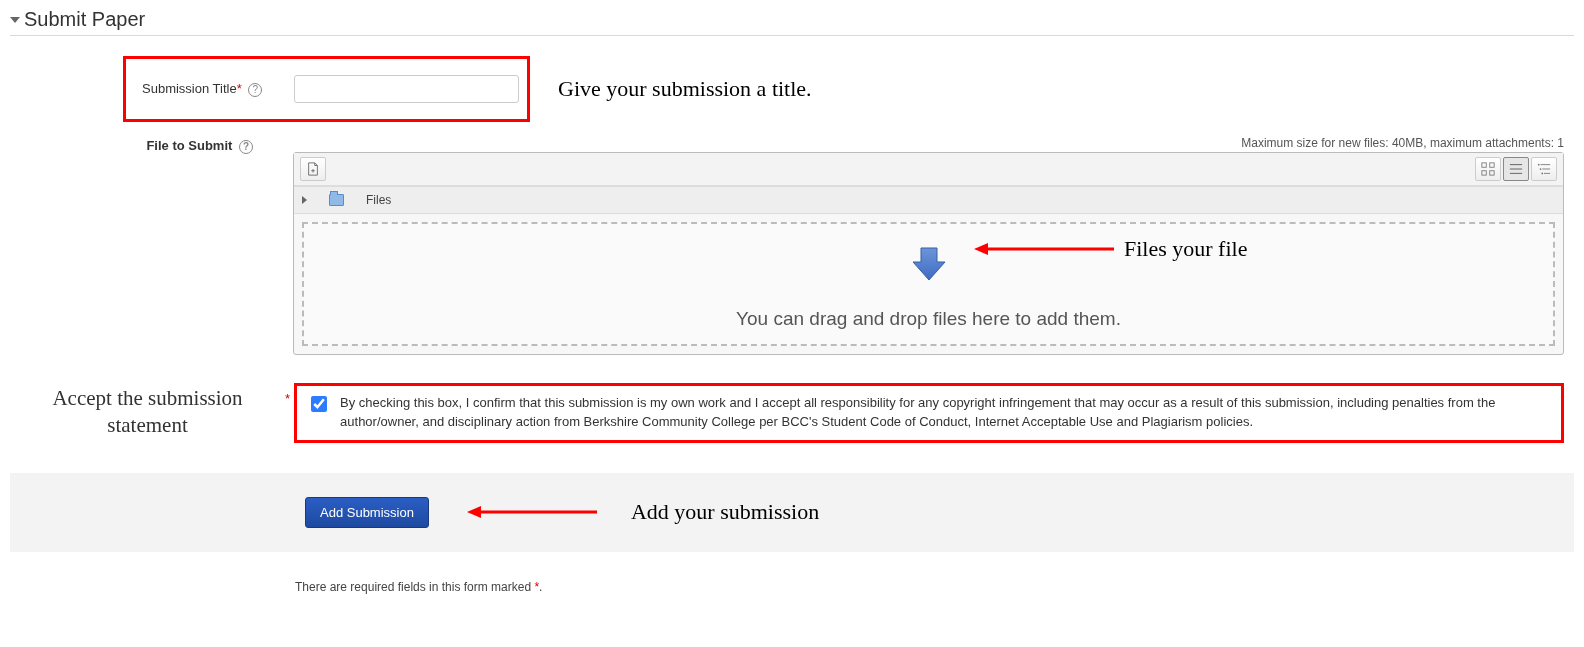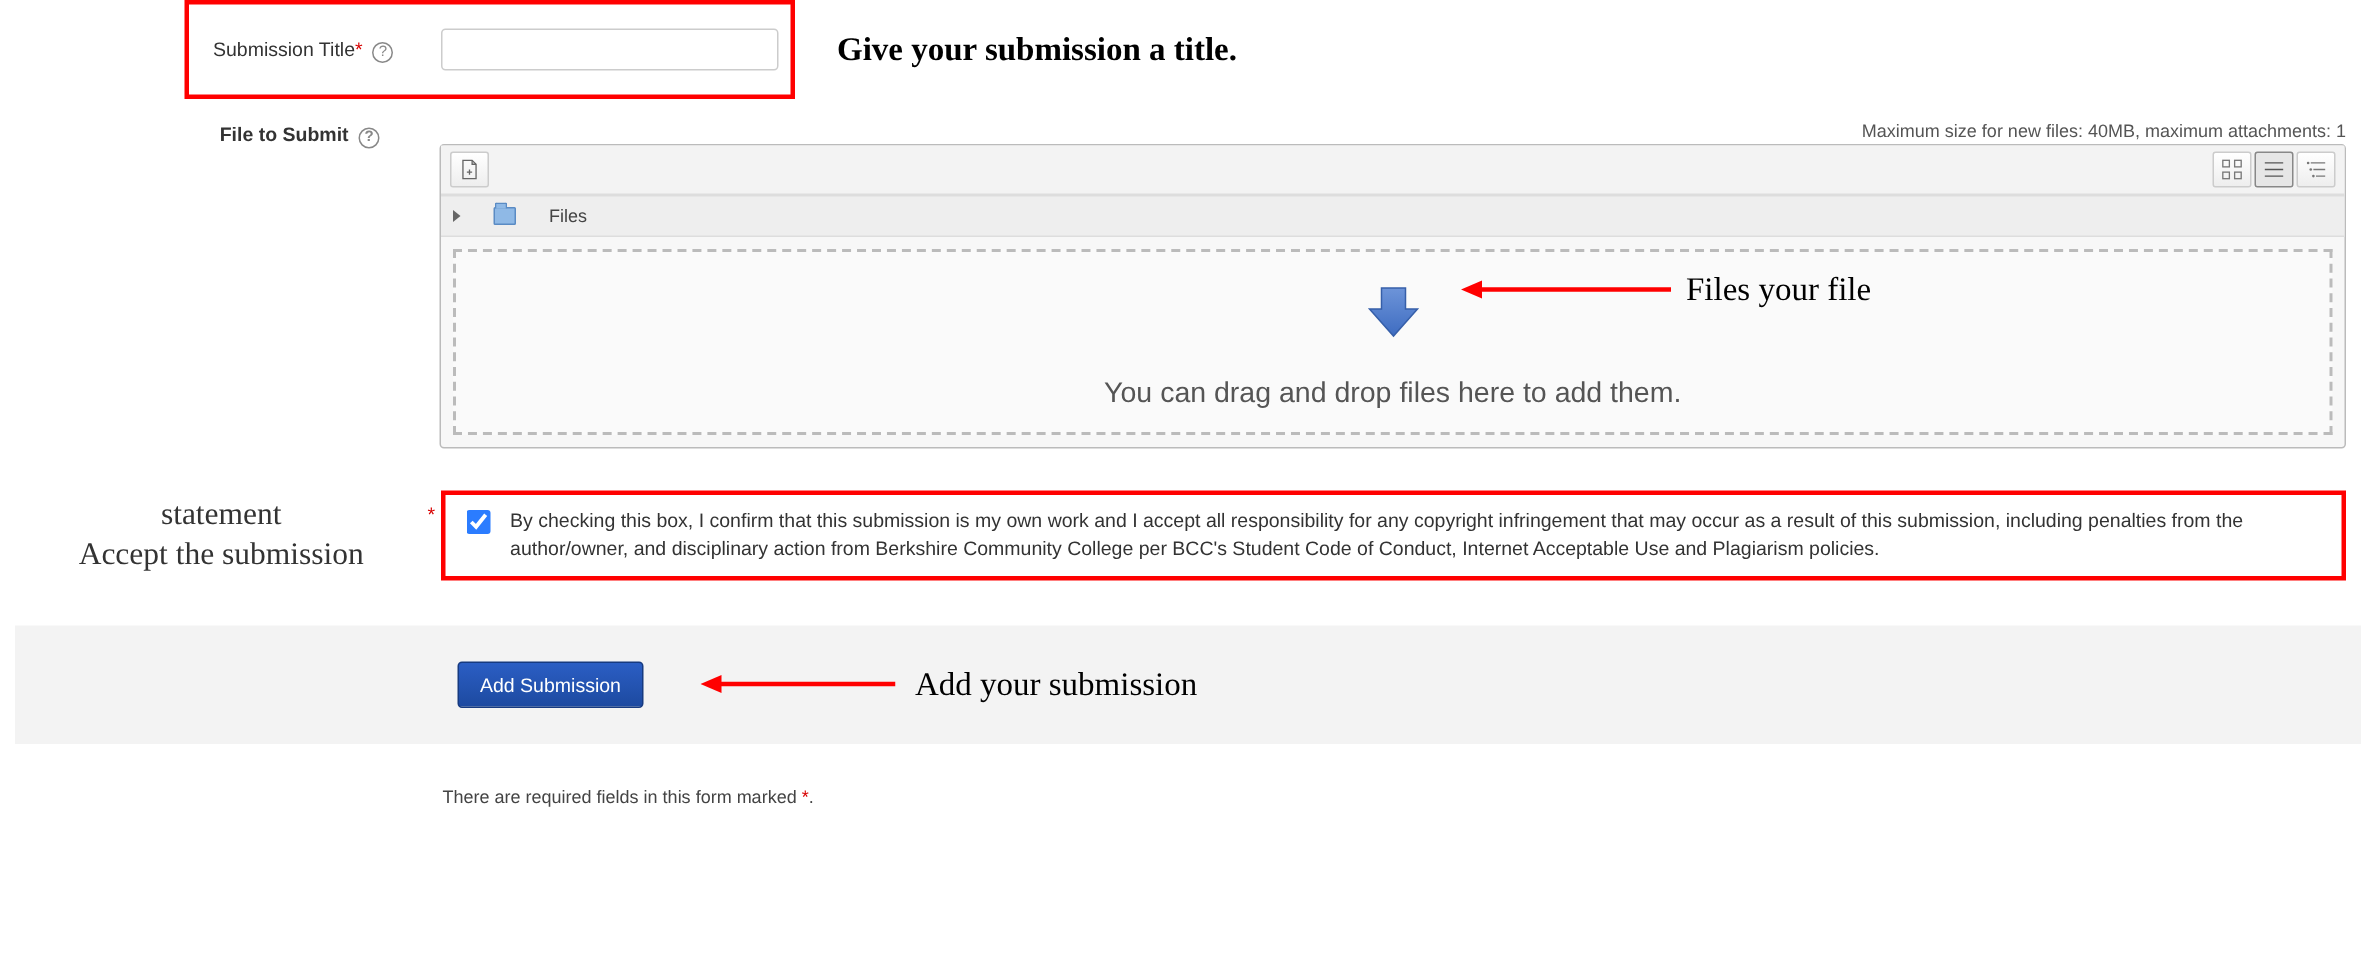--- a/index.html
+++ b/index.html
@@ -76,21 +76,21 @@
     border: 1px solid #ccc;
     border-radius: 3px;
     padding: 2px 6px;
     font-size: 13px;
   }
   .annot {
     font-family: "Times New Roman", Times, serif;
     font-size: 22px;
     color: #000;
   }
-  .title-annot { margin-left: 28px; align-self: center; font-weight: bold; }
+  .title-annot { margin-left: 28px; align-self: center; }
   .file-info {
     text-align: right;
     font-size: 12px;
     color: #555;
     padding-right: 10px;
     margin-top: 4px;
     margin-bottom: 2px;
   }
   .filepicker {
     flex: 1;
@@ -236,34 +236,38 @@
     color: #fff;
     border: 1px solid #163a80;
     border-radius: 3px;
     padding: 7px 14px;
     font-size: 13px;
     cursor: pointer;
   }
   .add-annot {
     display: flex;
     align-items: center;
-    gap: 13px;
+    gap: 34px;
     margin-left: 38px;
   }
   .footnote {
     padding: 28px 0 20px 285px;
     font-size: 12px;
     color: #444;
   }
   .footnote .star { color: #d80000; }
 </style>
 </head>
 <body>
 <div class="page">
 
+<div class="section-header">
+  <span class="caret"></span>
+  <span class="title">Submit Paper</span>
+</div>
 
 <div class="form-row" style="align-items:center; margin-left:113px;">
   <div class="title-row-box">
     <span class="label-inline">
       <span>Submission Title</span><span class="req-star">*</span>
       <span class="help-circle">?</span>
     </span>
     <input type="text" class="text-input" value="" style="">
   </div>
   <span class="annot title-annot">Give your submission a title.</span>
@@ -341,22 +345,22 @@
           </span>
           <span class="annot">Files your file</span>
         </div>
       </div>
     </div>
   </div>
 </div>
 
 <div class="statement-row">
   <div class="statement-left">
+    <div>Accept the submission</div>
     <div>statement</div>
-    <div>Accept the submission</div>
   </div>
   <span class="statement-star">*</span>
   <div class="statement-box">
     <input type="checkbox" checked="" style="">
     <span>By checking this box, I confirm that this submission is my own work and I accept all responsibility for any copyright infringement that may occur as a result of this submission, including penalties from the author/owner, and disciplinary action from Berkshire Community College per BCC's Student Code of Conduct, Internet Acceptable Use and Plagiarism policies.</span>
   </div>
 </div>
 
 <div class="action-bar">
   <button class="btn-primary">Add Submission</button>

